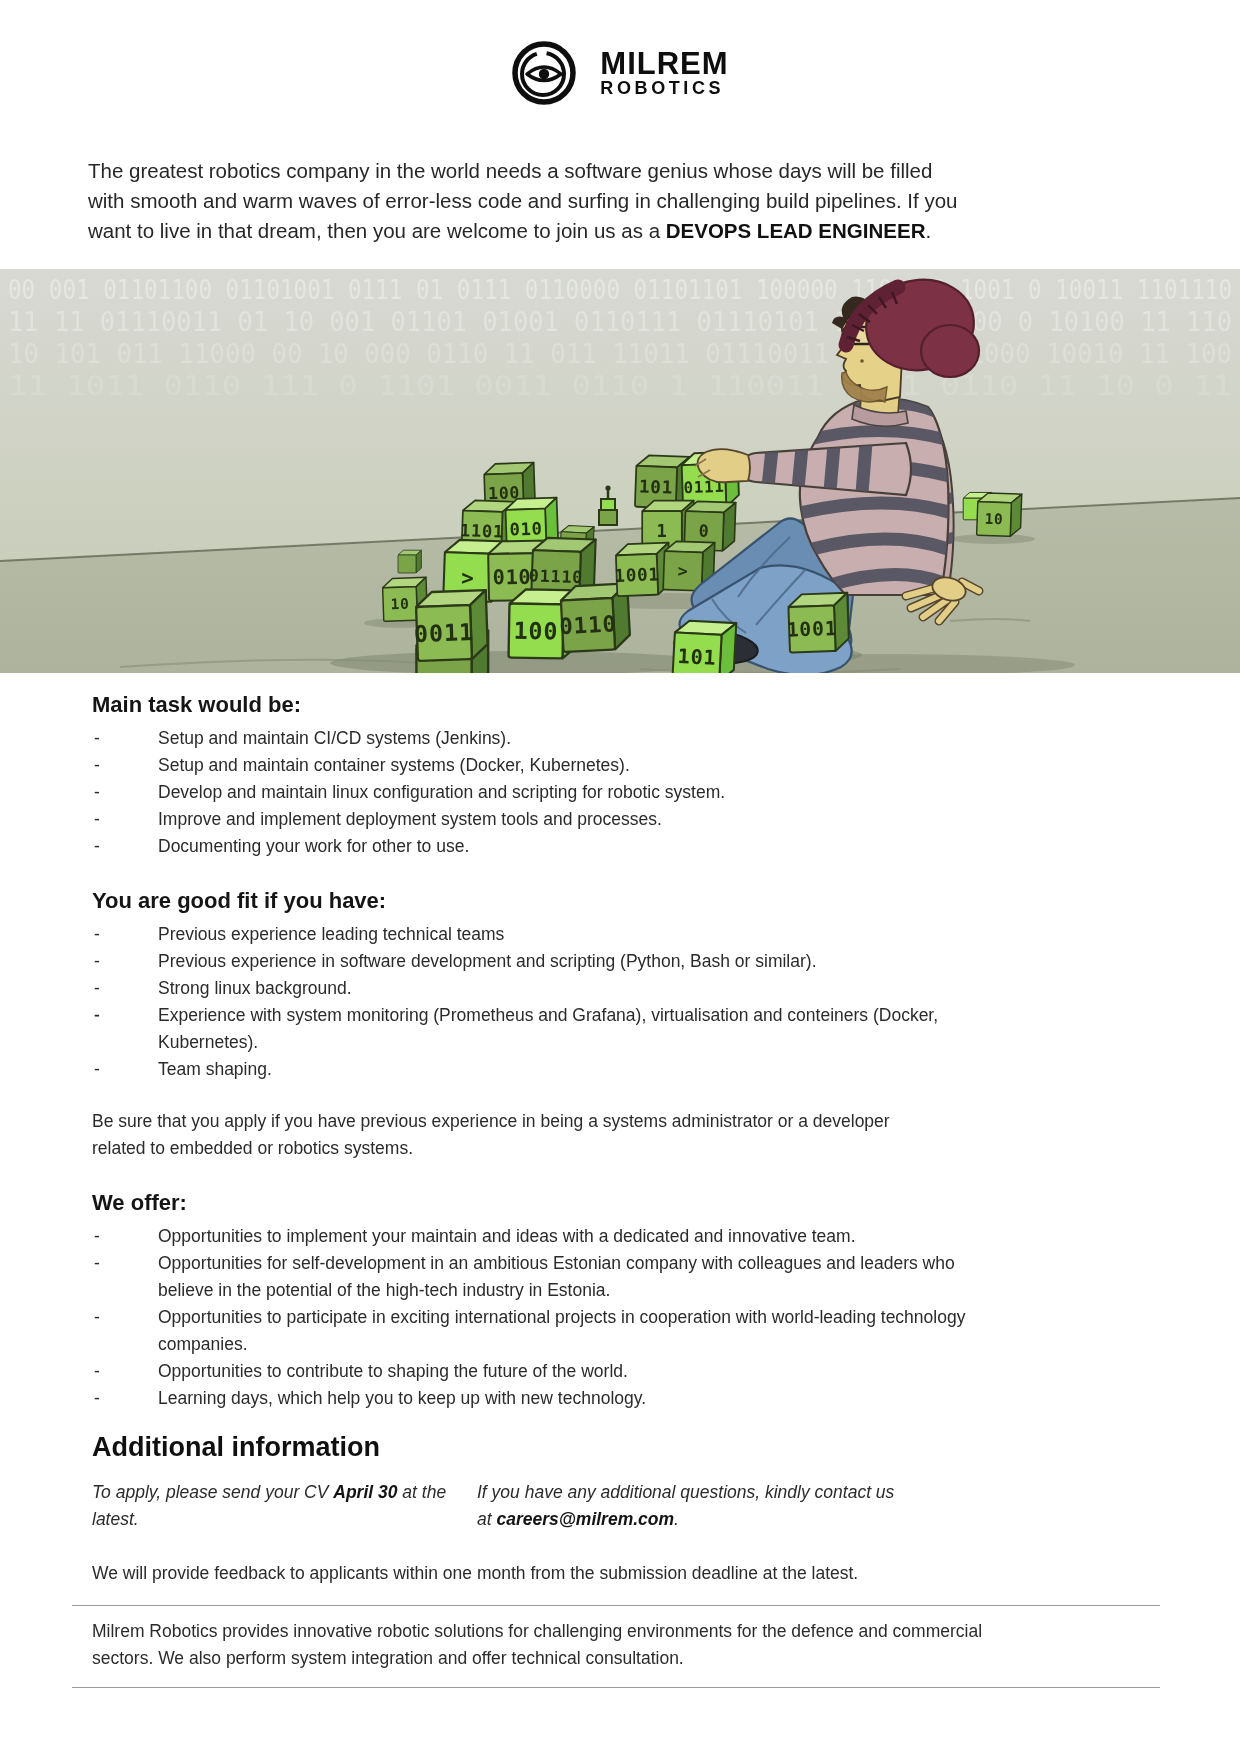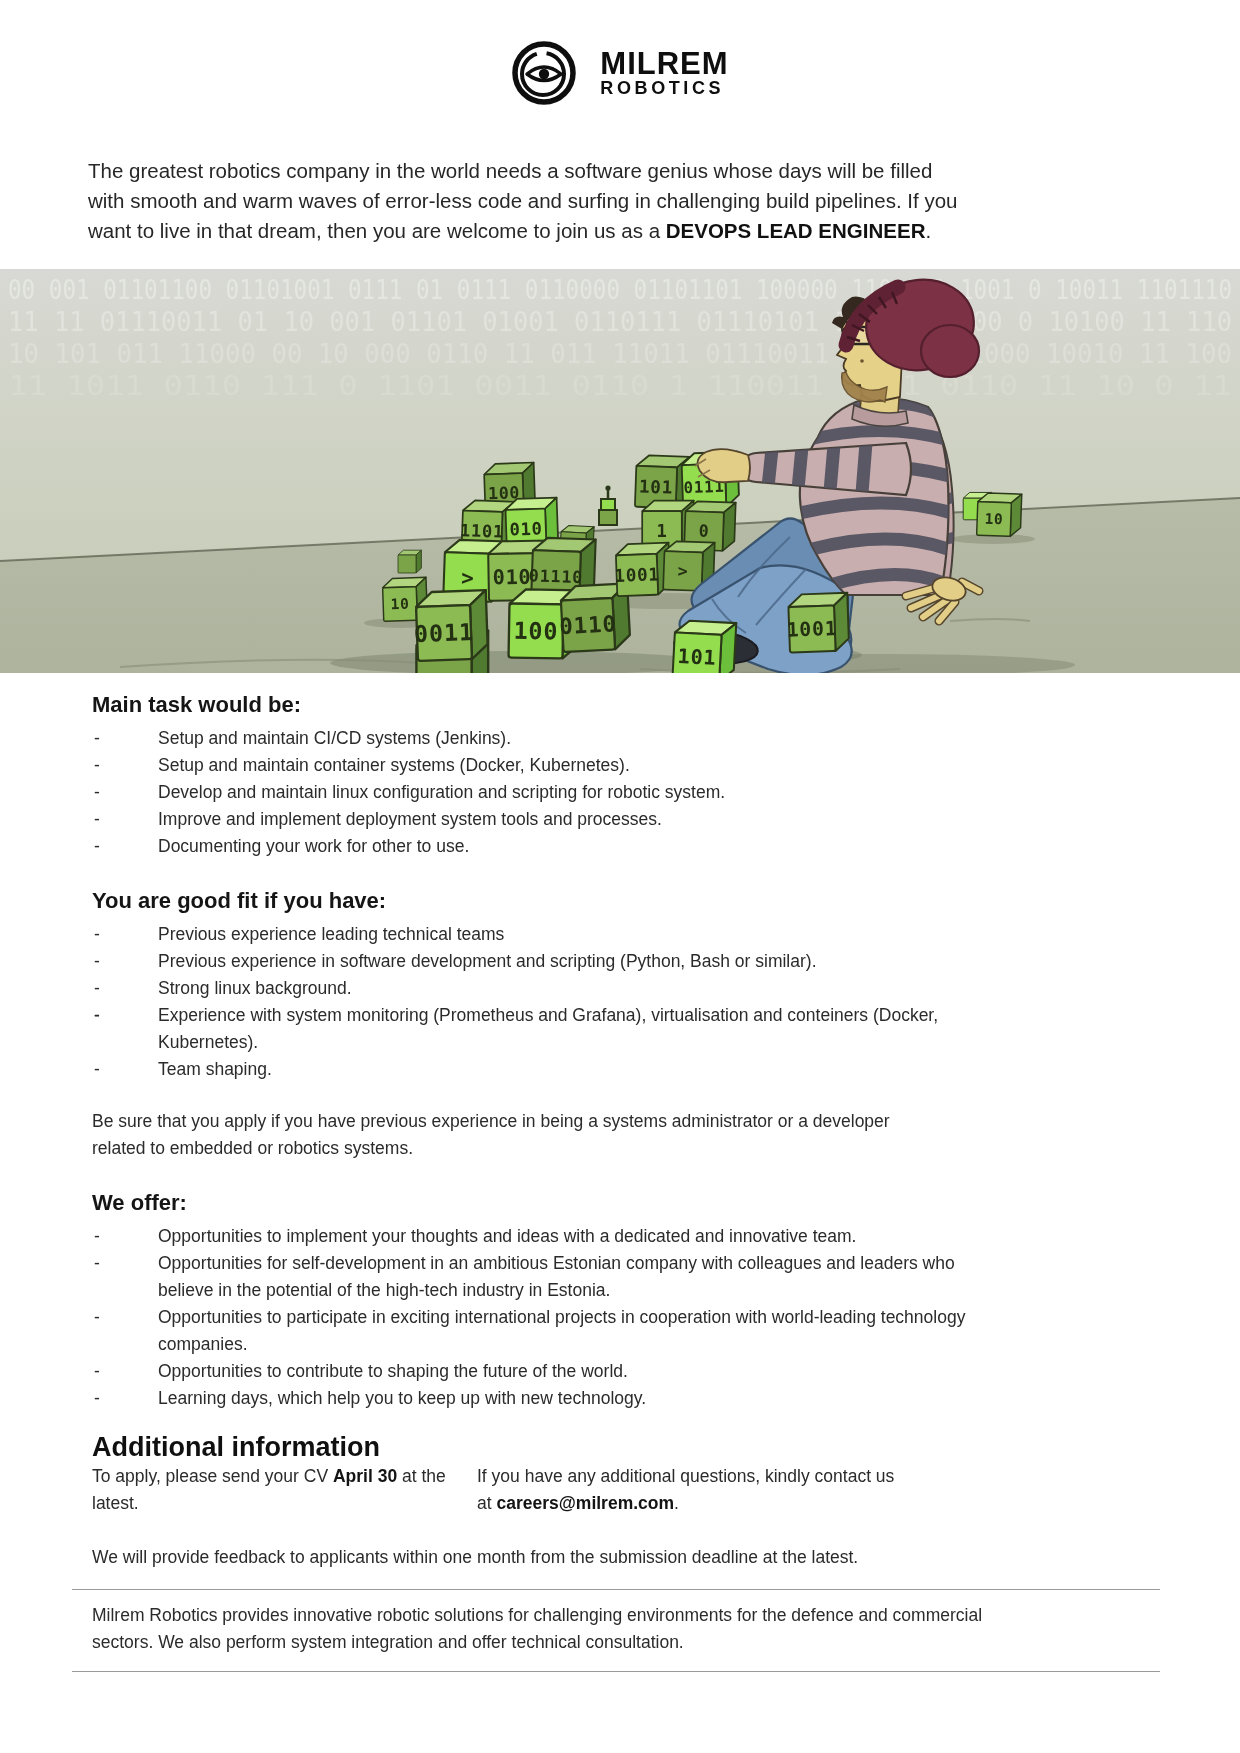--- a/index.html
+++ b/index.html
@@ -29,21 +29,21 @@
   
   .content{margin:0 0 0 92px;width:900px;font-size:17.5px;line-height:27px;color:#2b2b2b;}
   .content h3{font-size:22px;font-weight:700;color:#151515;margin:28px 0 7px 0;line-height:26px;}
   .content h3.first{margin-top:19px;}
   ul.dashlist{list-style:none;margin:0;padding:0;}
   ul.dashlist li{position:relative;padding-left:66px;max-width:822px;}
   ul.dashlist .dash{position:absolute;left:2px;top:0;}
   .note{margin:25px 0 0 0;max-width:840px;}
   
   .add-heading{font-size:27px;font-weight:700;color:#101010;margin:20px 0 0 0;line-height:30px;}
-  .cols{display:flex;margin-top:1px;}
+  .cols{display:flex;margin-top:17px;font-style:italic;}
   .col-left{width:385px;}
   .col-right{width:420px;margin-left:104px;}
   .feedback{margin-top:27px;}
   
   .rule{border:none;border-top:1px solid #9a9a9a;width:1088px;margin:15px 0 0 -20px;}
   .about{margin:12px 0 0 0;width:900px;}
   strong{font-weight:700;color:#141414;}
 </style>
 </head>
 <body>
@@ -299,21 +299,21 @@
       <li><span class="dash">-</span><span>Strong linux background.</span></li>
       <li><span class="dash">-</span></li>
       <li><span class="dash">-</span><span>Experience with system monitoring (Prometheus and Grafana), virtualisation and conteiners (Docker, Kubernetes).</span></li>
       <li><span class="dash">-</span><span>Team shaping.</span></li>
     </ul>
 
     <p class="note">Be sure that you apply if you have previous experience in being a systems administrator or a developer related to embedded or robotics systems.</p>
 
     <h3>We offer:</h3>
     <ul class="dashlist">
-      <li><span class="dash">-</span><span>Opportunities to implement your thoughts and ideas with a dedicated and innovative team.</span></li>
+      <li><span class="dash">-</span><span>Opportunities to implement your maintain and ideas with a dedicated and innovative team.</span></li>
       <li><span class="dash">-</span><span>Opportunities for self-development in an ambitious Estonian company with colleagues and leaders who believe in the potential of the high-tech industry in Estonia.</span></li>
       <li><span class="dash">-</span><span>Opportunities to participate in exciting international projects in cooperation with world-leading technology companies.</span></li>
       <li><span class="dash">-</span><span>Opportunities to contribute to shaping the future of the world.</span></li>
       <li><span class="dash">-</span><span>Learning days, which help you to keep up with new technology.</span></li>
     </ul>
 
     <h2 class="add-heading">Additional information</h2>
 
     <div class="cols">
       <p class="col-left" style="margin:0;"><span>To apply, please send your CV </span><strong>April 30</strong><span> at the latest.</span></p>

